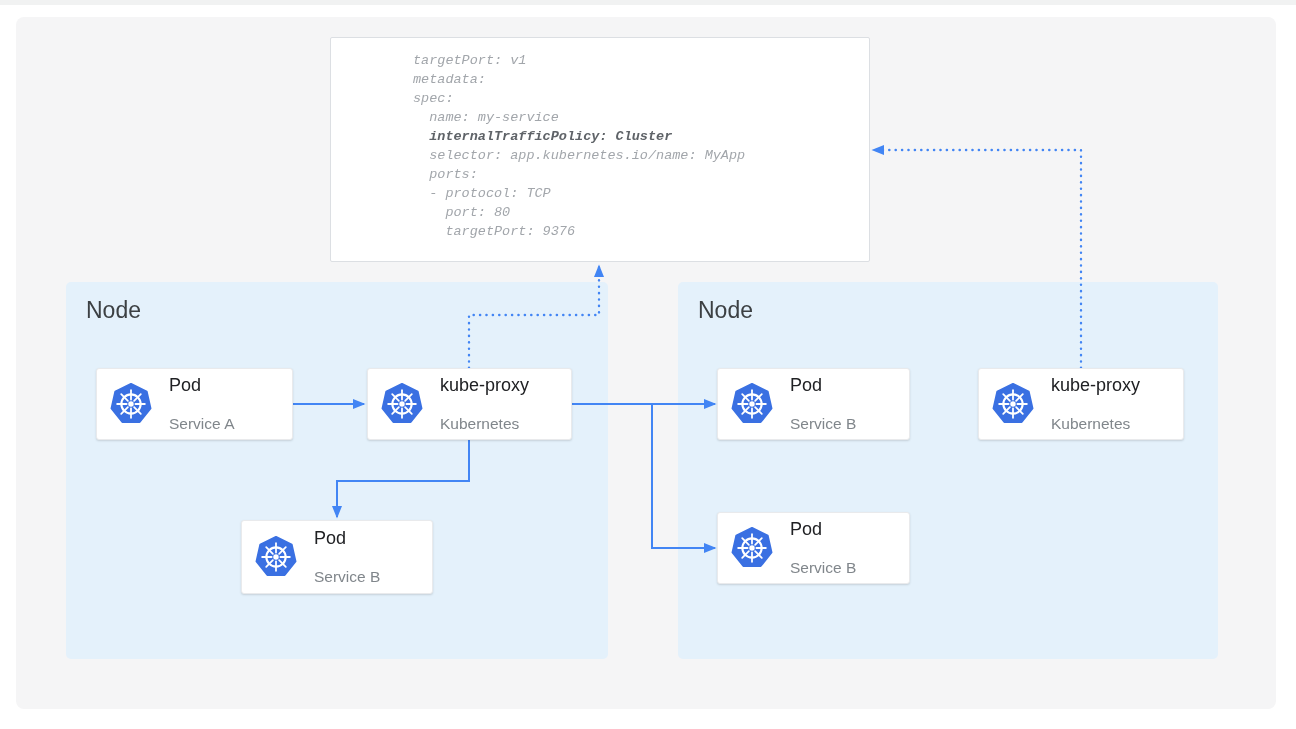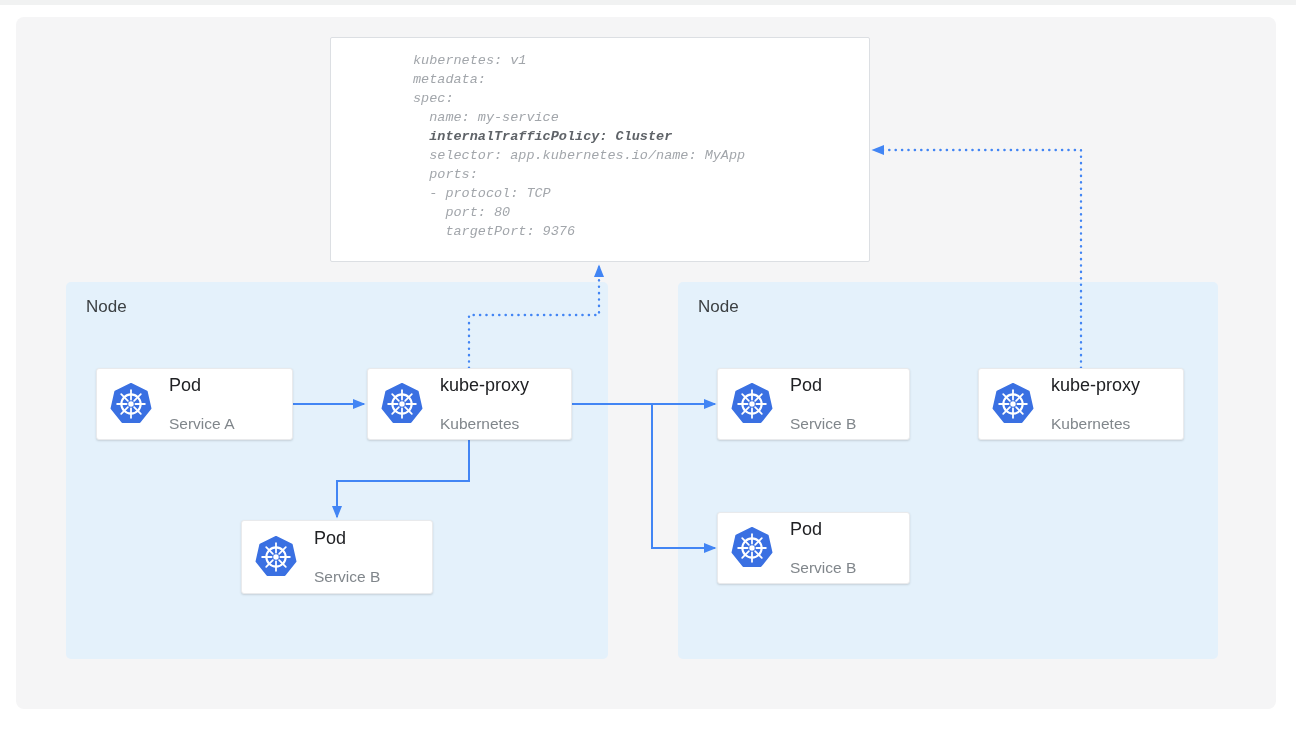--- a/index.html
+++ b/index.html
@@ -10,21 +10,21 @@
   .canvas { position: absolute; left: 16px; top: 17px; width: 1260px; height: 692px;
     background: #f5f5f6; border-radius: 8px; }
 
   
   .connectors { position: absolute; left: 0; top: 0; width: 1260px; height: 692px; z-index: 1; pointer-events: none; }
 
   
   .node { position: absolute; background: #e4f1fb; border-radius: 5px; z-index: 0; }
   .node-left  { left: 50px;  top: 265px; width: 542px; height: 377px; }
   .node-right { left: 662px; top: 265px; width: 540px; height: 377px; }
-  .node-label { position: absolute; left: 20px; top: 15px; font-size: 17px; color: #3c4043; }
+  .node-label { position: absolute; left: 20px; top: 15px; font-size: 23px; color: #3c4043; }
 
   
   .yaml-box { position: absolute; left: 314px; top: 20px; width: 540px; height: 225px;
     background: #ffffff; border: 1px solid #dcdfe3; border-radius: 2px; z-index: 2;
     padding: 13px 10px 0 82px; }
   .yline { white-space: pre; font-family: "Liberation Mono", monospace; font-style: italic;
     font-size: 13.5px; line-height: 19px; color: #a2a6ab; }
   .yline .b { font-weight: bold; color: #5f6368; }
 
   
@@ -62,21 +62,21 @@
         <path d="M636,387 V531 H699" marker-end="url(#ah)"></path>
         <path d="M453,423 V464 H321 V500" marker-end="url(#ah)"></path>
       </g>
       <g fill="none" stroke="#4285f4" stroke-width="2.4" stroke-linecap="round" stroke-dasharray="0.2 6.2">
         <path d="M453,351 V298 H583 V249" marker-end="url(#ah)"></path>
         <path d="M1065,351 V133 H857" marker-end="url(#ah)"></path>
       </g>
     </svg>
 
     <div class="yaml-box">
-      <div class="yline"><span>kubernetes: v1</span></div>
+      <div class="yline"><span>targetPort: v1</span></div>
       <div class="yline"><span>metadata:</span></div>
       <div class="yline"><span>spec:</span></div>
       <div class="yline"><span>  name: my-service</span></div>
       <div class="yline"><span>  </span><span class="b">internalTrafficPolicy: Cluster</span></div>
       <div class="yline"><span>  selector: app.kubernetes.io/name: MyApp</span></div>
       <div class="yline"><span>  ports:</span></div>
       <div class="yline"><span>  - protocol: TCP</span></div>
       <div class="yline"><span>    port: 80</span></div>
       <div class="yline"><span>    targetPort: 9376</span></div>
     </div>

